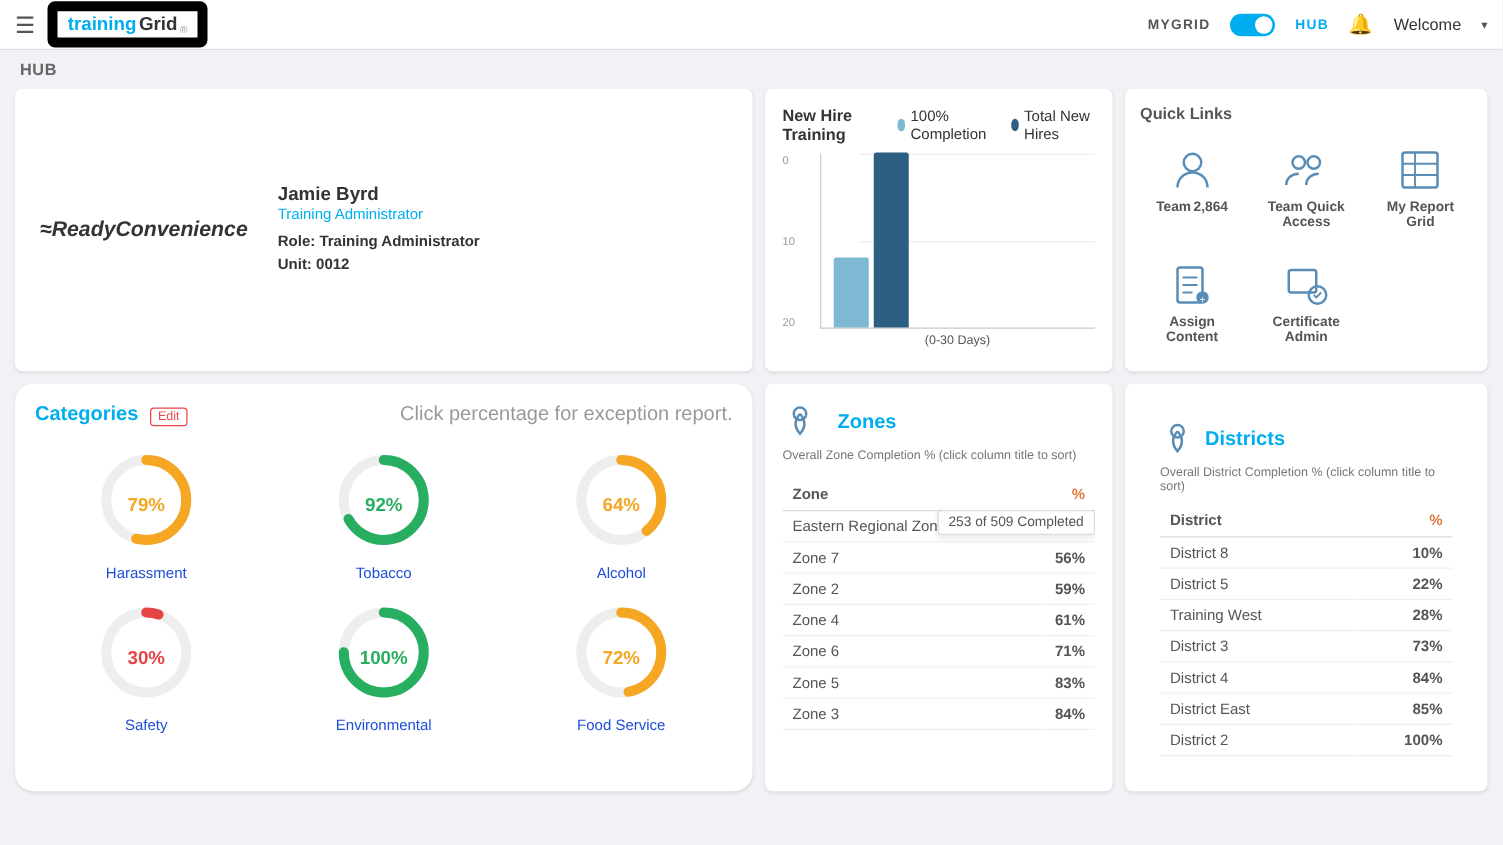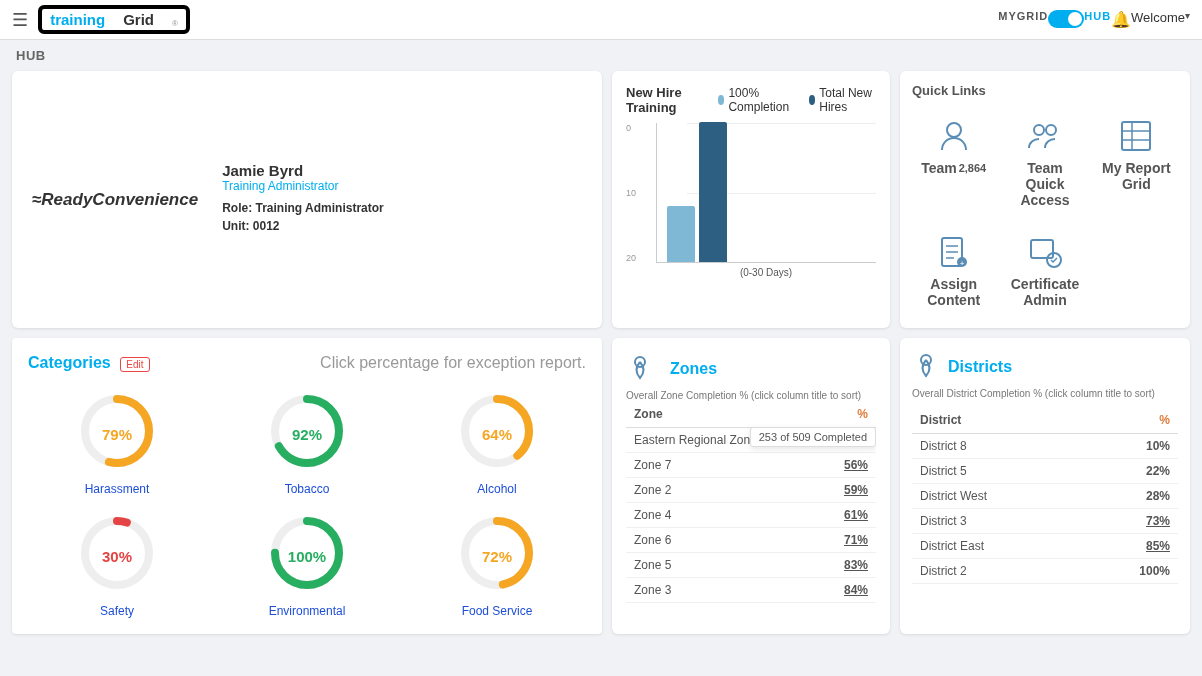--- a/index.html
+++ b/index.html
@@ -11,35 +11,35 @@
       height: 40px;
       display: flex;
       align-items: center;
       padding: 0 12px;
       border-bottom: 1px solid #ddd;
       position: relative;
       z-index: 10;
     }
     .hamburger { font-size: 18px; margin-right: 10px; cursor: pointer; color: #555; }
     .logo-box {
-      border: 4px solid #000000;
+      border: 8px solid #000000;
       border-radius: 6px;
       padding: 2px 8px;
       display: flex;
       align-items: flex-end;
-      gap: 18px;
+      gap: 2px;
     }
     .logo-text { font-size: 15px; font-weight: 700; color: #00aeef; }
     .logo-grid { font-size: 15px; font-weight: 700; color: #333; }
     .logo-reg { font-size: 8px; color: #999; }
     .header-right {
       margin-left: auto;
       display: flex;
-      align-items: flex-start;
-      gap: 0;
+      align-items: center;
+      gap: 16px;
     }
     .mygrid-label { font-size: 11px; color: #555; font-weight: 600; letter-spacing: 1px; }
     .toggle-switch {
       width: 36px; height: 18px;
       background: #00aeef;
       border-radius: 9px;
       position: relative;
       cursor: pointer;
     }
     .toggle-switch::after {
@@ -192,34 +192,34 @@
       transition: background 0.2s;
     }
     .quicklink-icon {
       width: 40px; height: 40px;
       display: flex;
       align-items: center;
       justify-content: center;
       font-size: 22px;
       color: #5a8db5;
     }
-    .quicklink-label { font-size: 14px; color: #555; font-weight: 600; text-align: center; }
+    .quicklink-label { font-size: 11px; color: #555; font-weight: 600; text-align: center; }
     .quicklink-count { font-size: 11px; color: #555; font-weight: 600; }
 
     
     .bottom-row {
       display: grid;
       grid-template-columns: 590px 1fr 290px;
       gap: 10px;
     }
 
     
     .categories-card {
       background: #fff;
-      border-radius: 4px;
+      border-radius: 15px;
       padding: 16px;
       box-shadow: 0 1px 3px rgba(0,0,0,0.1);
     }
     .categories-header {
       display: flex;
       align-items: center;
       justify-content: space-between;
       margin-bottom: 14px;
     }
     .categories-title { font-size: 16px; font-weight: 700; color: #00aeef; }
@@ -252,39 +252,39 @@
     
     .zones-card {
       background: #fff;
       border-radius: 6px;
       padding: 14px;
       box-shadow: 0 1px 3px rgba(0,0,0,0.1);
     }
     .zones-header { display: flex; align-items: center; gap: 16px; margin-bottom: 4px; }
     .zones-icon { font-size: 22px; color: #5a8db5; }
     .zones-title { font-size: 16px; font-weight: 700; color: #00aeef; }
-    .zones-subtitle { font-size: 10px; color: #777; margin-bottom: 0; }
+    .zones-subtitle { font-size: 10px; color: #777; margin-bottom: 12px; }
     .data-table { width: 100%; border-collapse: collapse; }
     .data-table th {
       text-align: left;
       font-size: 12px;
       font-weight: 700;
       color: #555;
       padding: 6px 8px;
       border-bottom: 1px solid #ddd;
     }
     .data-table th.pct { color: #e07b39; text-align: right; }
     .data-table td {
       padding: 5px 8px;
       font-size: 12px;
       border-bottom: 1px solid #f0f0f0;
       color: #555;
     }
     .data-table td.pct-val { text-align: right; font-weight: 700; }
-    .pct-orange { color: #f5a623; text-decoration: underline; }
+    .pct-orange { color: #f5a623; }
     .pct-red { color: #e44; }
     .pct-green { color: #27ae60; }
     .tooltip-box {
       background: #fff;
       border: 1px solid #ddd;
       border-radius: 3px;
       padding: 3px 8px;
       font-size: 11px;
       color: #555;
       position: absolute;
@@ -293,21 +293,21 @@
       box-shadow: 0 2px 6px rgba(0,0,0,0.1);
       white-space: nowrap;
       z-index: 5;
     }
     .table-wrapper { position: relative; overflow: hidden; }
 
     
     .districts-card {
       background: #fff;
       border-radius: 6px;
-      padding: 12px;
+      padding: 28px;
       box-shadow: 0 1px 3px rgba(0,0,0,0.1);
     }
     .districts-header { display: flex; align-items: center; gap: 8px; margin-bottom: 4px; }
     .districts-icon { font-size: 22px; color: #5a8db5; }
     .districts-title { font-size: 16px; font-weight: 700; color: #00aeef; }
     .districts-subtitle { font-size: 10px; color: #777; margin-bottom: 8px; }
     .ring-bg { fill: none; stroke: #eee; }
     .ring-progress { fill: none; stroke-linecap: round; }
   </style>
 </head>
@@ -595,28 +595,32 @@
         <tbody id="districts-tbody">
         <tr>
     <td>District 8</td>
     <td class="pct-val pct-red">10%</td>
   </tr>
             <tr>
     <td>District 5</td>
     <td class="pct-val pct-red">22%</td>
   </tr>
             <tr>
-    <td>District West</td>
+    <td>Training West</td>
     <td class="pct-val pct-red">28%</td>
   </tr>
             <tr>
     <td>District 3</td>
     <td class="pct-val pct-orange">73%</td>
   </tr>
             <tr>
+    <td>District 4</td>
+    <td class="pct-val pct-orange">84%</td>
+  </tr>
+            <tr>
     <td>District East</td>
     <td class="pct-val pct-orange">85%</td>
   </tr>
             <tr>
     <td>District 2</td>
     <td class="pct-val pct-green">100%</td>
   </tr>
           </tbody>
       </table>
     </div>

